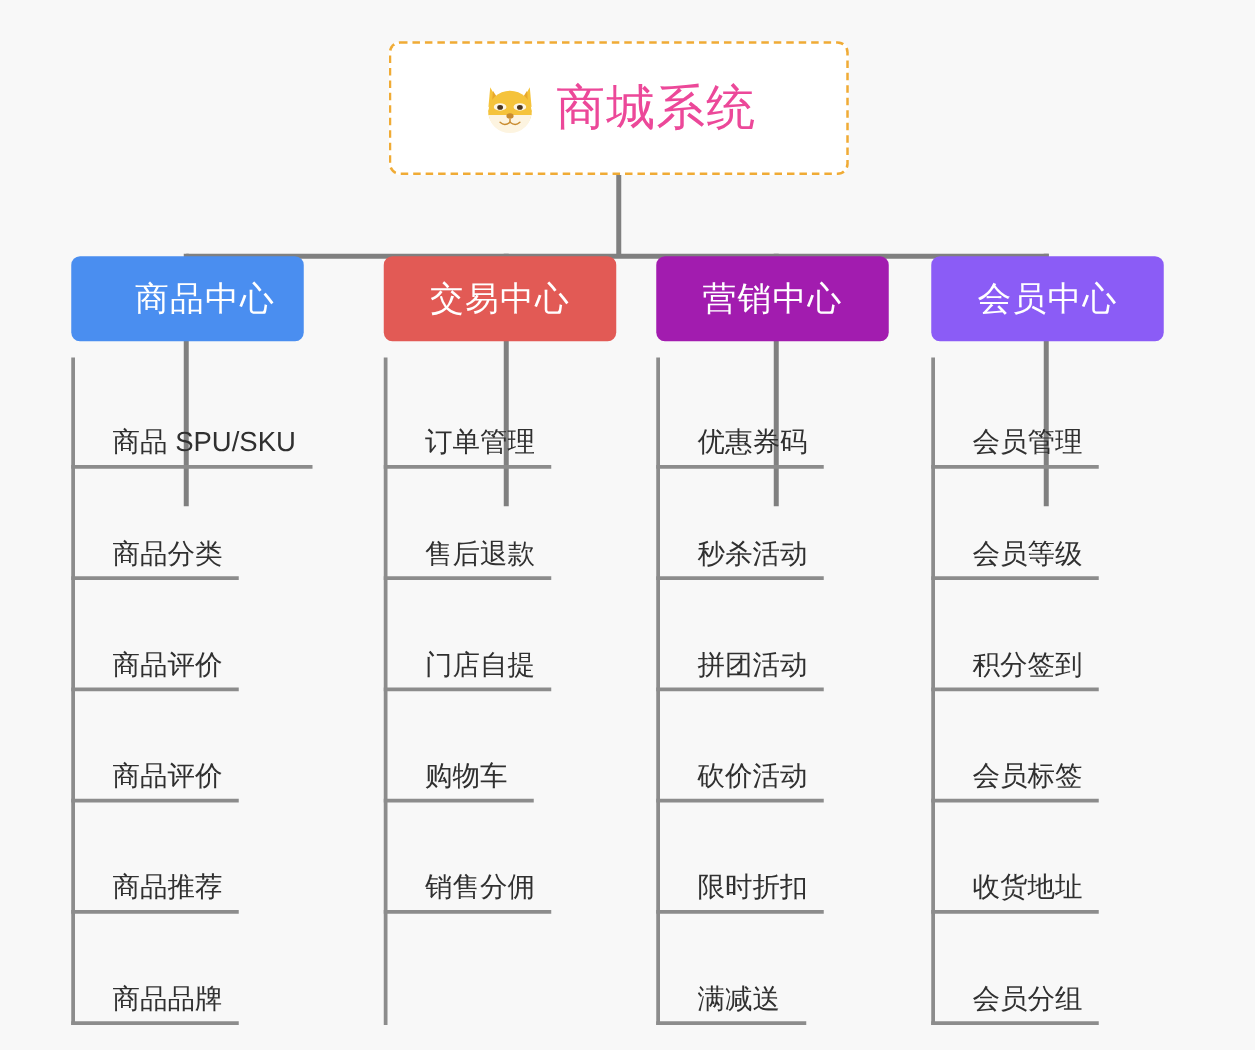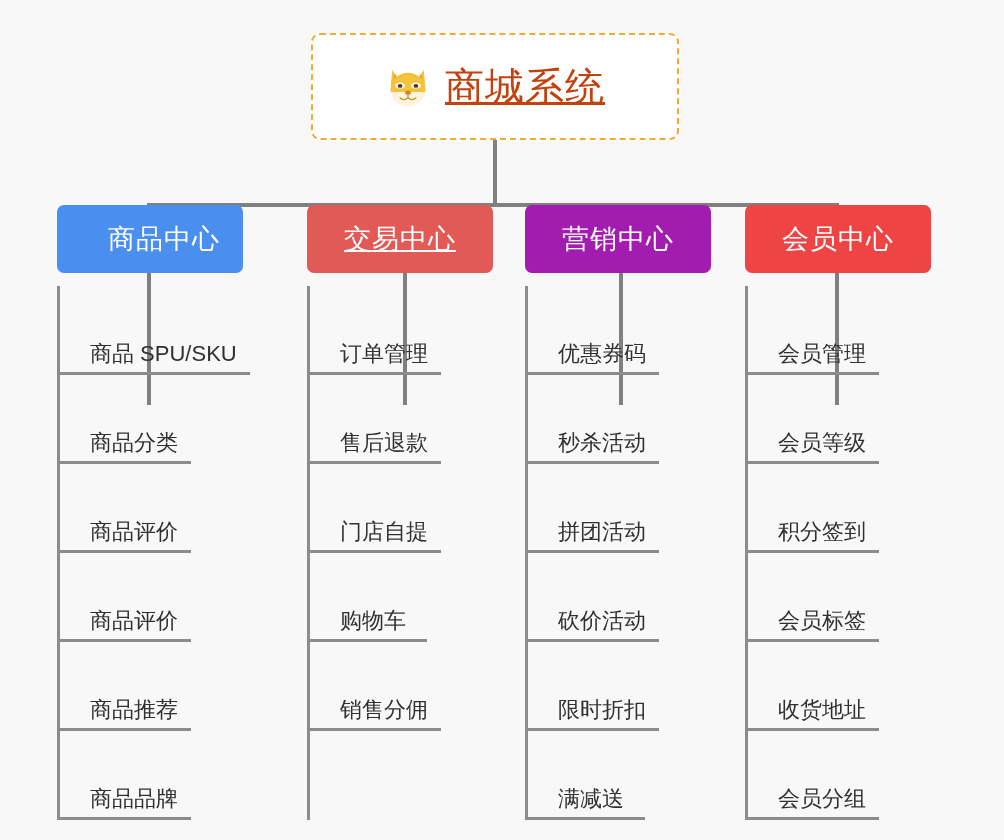--- a/index.html
+++ b/index.html
@@ -39,24 +39,23 @@
   }
   .root-icon {
     width: 46px;
     height: 46px;
     flex: 0 0 auto;
     display: block;
   }
   .root-title {
     font-size: 39px;
     line-height: 1;
-    color: #c2410c;
+    color: #ec4899;
     letter-spacing: 1px;
     white-space: nowrap;
-    text-decoration: underline;
   }
 
   
   .conn {
     position: absolute;
     background: #808080;
   }
   .conn-stem {            
     left: 493px;
     top: 140px;
@@ -186,21 +185,21 @@
         <span class="leaf-underline" style="width: 134px;"></span>
       </div>
       <div class="leaf-row">
         <span class="leaf-label">商品品牌</span>
         <span class="leaf-underline" style="width: 134px;"></span>
       </div>
     </div>
   </div>
 
   <div class="column" style="left:307px;width:186px">
-    <div class="cat-header" style="background: rgb(226, 90, 85); text-decoration: underline;">交易中心</div>
+    <div class="cat-header" style="background: rgb(226, 90, 85);">交易中心</div>
     <div class="leaf-area">
       <div class="leaf-rail" style="height: 534px;"></div>
       <div class="leaf-row">
         <span class="leaf-label">订单管理</span>
         <span class="leaf-underline" style="width: 134px;"></span>
       </div>
       <div class="leaf-row">
         <span class="leaf-label">售后退款</span>
         <span class="leaf-underline" style="width: 134px;"></span>
       </div>
@@ -244,21 +243,21 @@
         <span class="leaf-underline" style="width: 134px;"></span>
       </div>
       <div class="leaf-row">
         <span class="leaf-label">满减送</span>
         <span class="leaf-underline" style="width: 120px;"></span>
       </div>
     </div>
   </div>
 
   <div class="column" style="left:745px;width:186px">
-    <div class="cat-header" style="background: #ef4444; text-align: center;">会员中心</div>
+    <div class="cat-header" style="background: #8b5cf6; text-align: center;">会员中心</div>
     <div class="leaf-area">
       <div class="leaf-rail" style="height: 534px;"></div>
       <div class="leaf-row">
         <span class="leaf-label">会员管理</span>
         <span class="leaf-underline" style="width: 134px;"></span>
       </div>
       <div class="leaf-row">
         <span class="leaf-label">会员等级</span>
         <span class="leaf-underline" style="width: 134px;"></span>
       </div>

